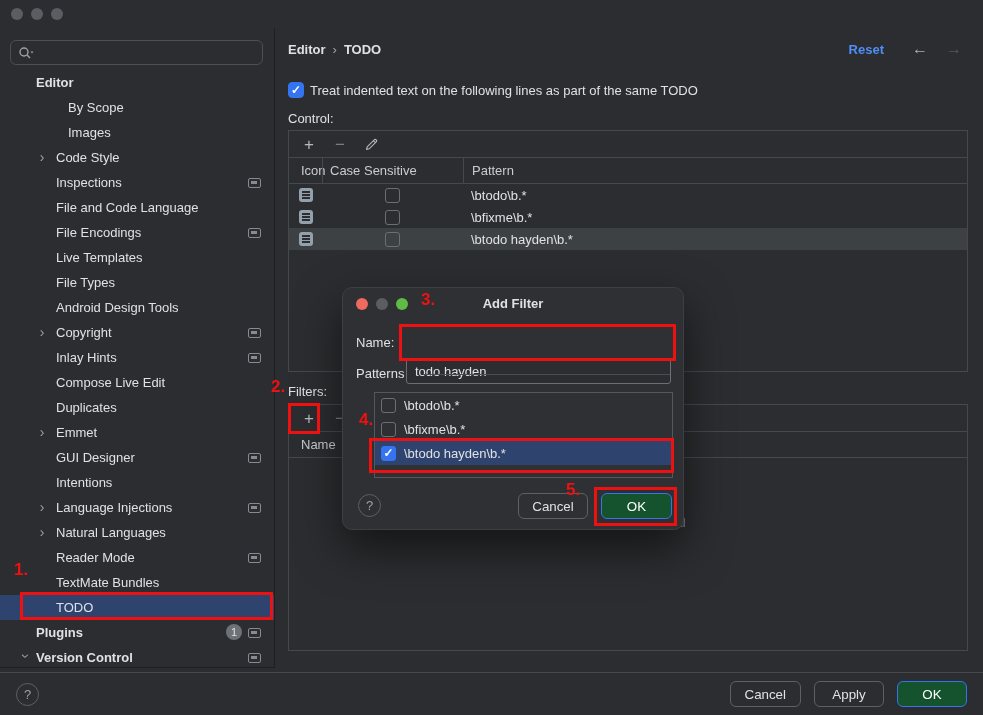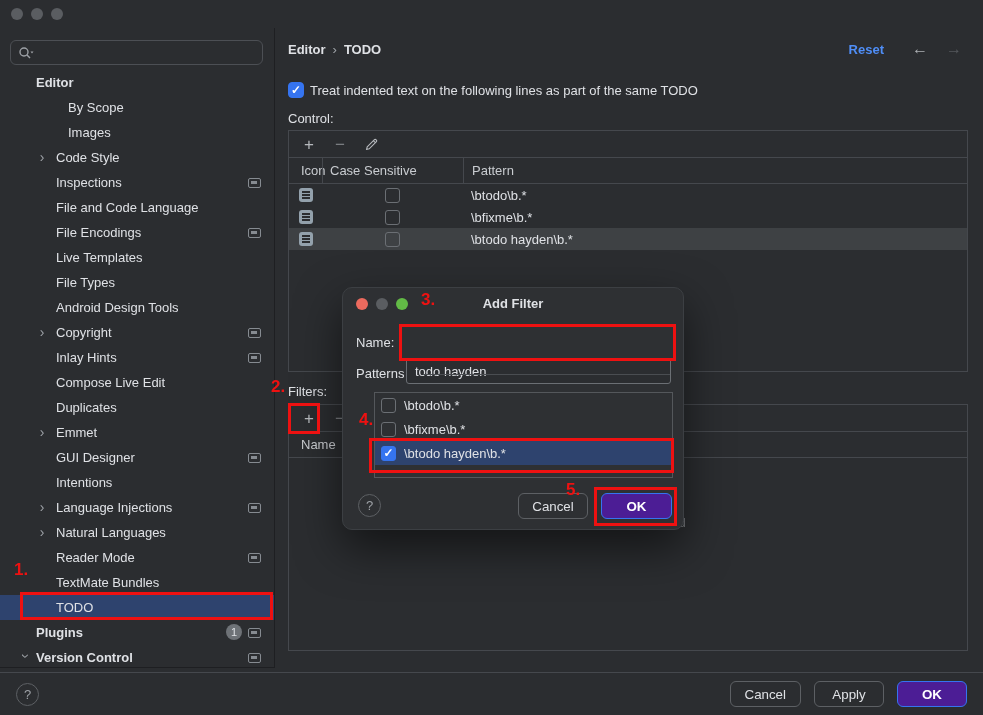--- a/index.html
+++ b/index.html
@@ -80,21 +80,21 @@
   .empty-text { position:absolute; left:0; right:0; top:110px; text-align:center; color:#7e8184; }
 
   
   .footer { position:absolute; left:0; bottom:0; width:983px; height:43px; border-top:1px solid #45484d;
             display:flex; align-items:center; }
   .help-circle { width:23px; height:23px; border:1px solid #5d6064; border-radius:50%at; border-radius:50%;
                  color:#9da1a6; display:flex; align-items:center; justify-content:center; margin-left:16px; font-size:13px; }
   .footer-btns { margin-left:auto; margin-right:16px; display:flex; gap:13px; }
   .btn { min-width:70px; height:25px; border:1px solid #5d6064; border-radius:6px; background:transparent;
          color:#dfe1e5; display:flex; align-items:center; justify-content:center; padding:12px 14px; cursor:pointer; }
-  .btn.primary { background:#4c1d95; border-color:#3574f0; font-weight:bold; color:#fff; }
+  .btn.primary { background:#14532d; border-color:#3574f0; font-weight:normal; color:#fff; }
 
   
   .dialog { position:absolute; left:342px; top:287px; width:342px; height:243px; background:#2e3033;
             border:1px solid #3c3f43; border-radius:10px; box-shadow:0 18px 45px rgba(0,0,0,.55); z-index:50; }
   .dlg-lights { position:absolute; left:13px; top:10px; display:flex; gap:8px; }
   .dlg-title { position:absolute; left:0; right:0; top:8px; text-align:center; font-weight:bold; }
   .dlg-name-label { position:absolute; left:13px; top:47px; }
   .dlg-input { position:absolute; left:63px; top:42px; width:265px; height:26px; background:#2b2d30;
                border:1px solid #6b6f74; border-radius:3px; color:#dfe1e5; padding-left:8px;
                font-family:"Liberation Sans", sans-serif; font-size:13px;margin-top:28px; }

